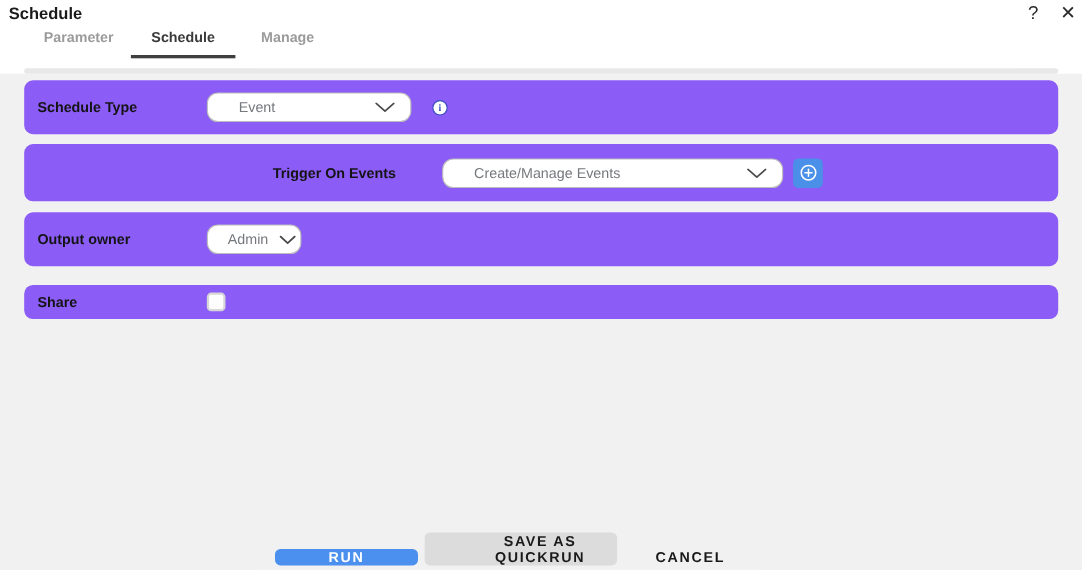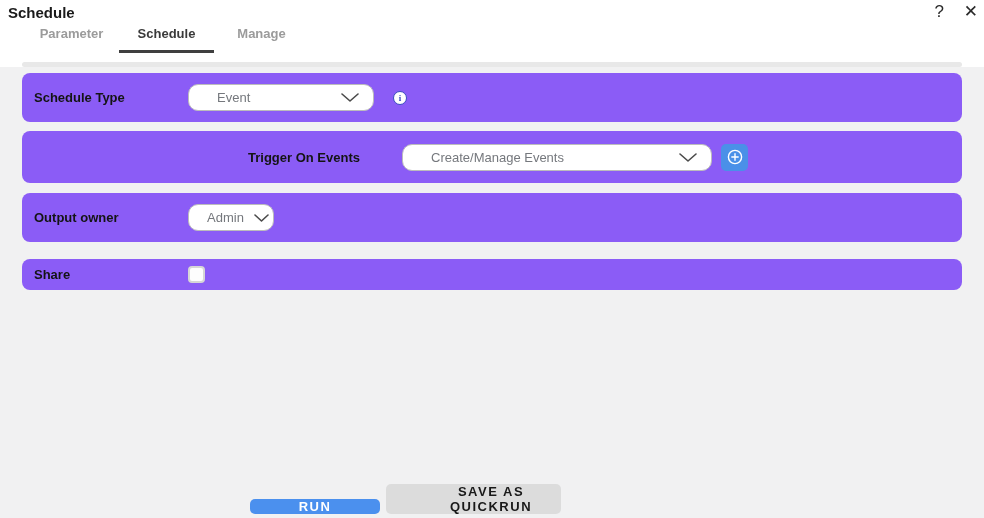--- a/index.html
+++ b/index.html
@@ -157,15 +157,16 @@
   </section>
 
   <section class="card card-4">
     <div class="row-label">Share</div>
     <input type="checkbox" class="checkbox" style="">
   </section>
 
   <div class="footer">
     <button class="btn btn-run">RUN</button>
     <button class="btn btn-save">SAVE AS QUICKRUN</button>
+    <button class="btn btn-cancel">CANCEL</button>
   </div>
 
 </div>
 
 </body></html>

